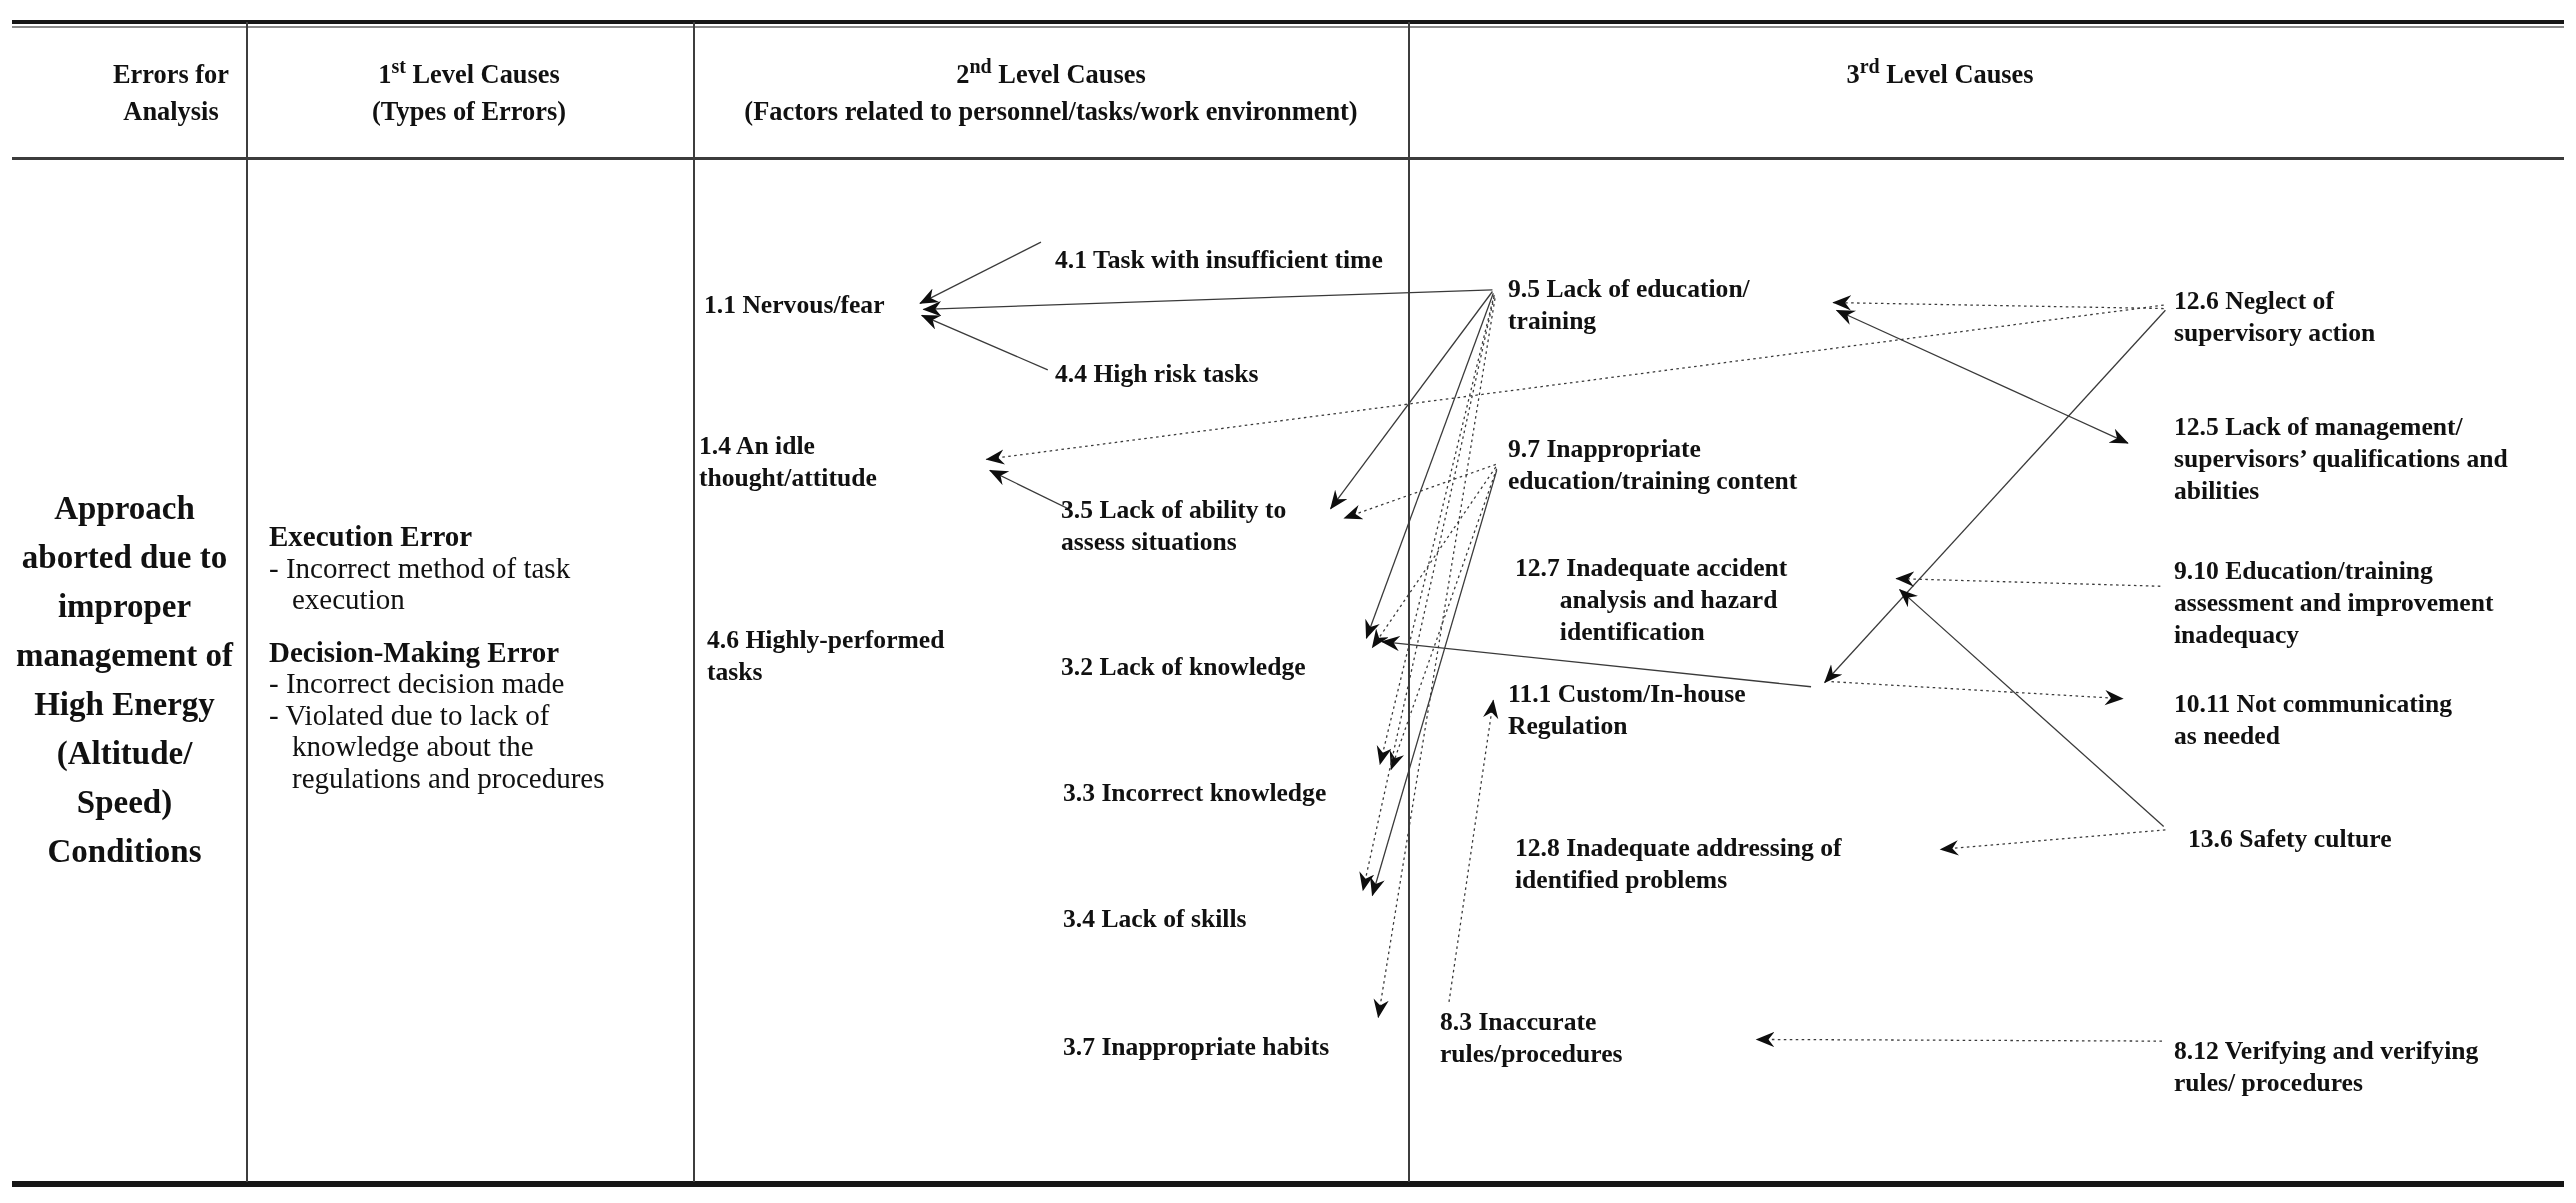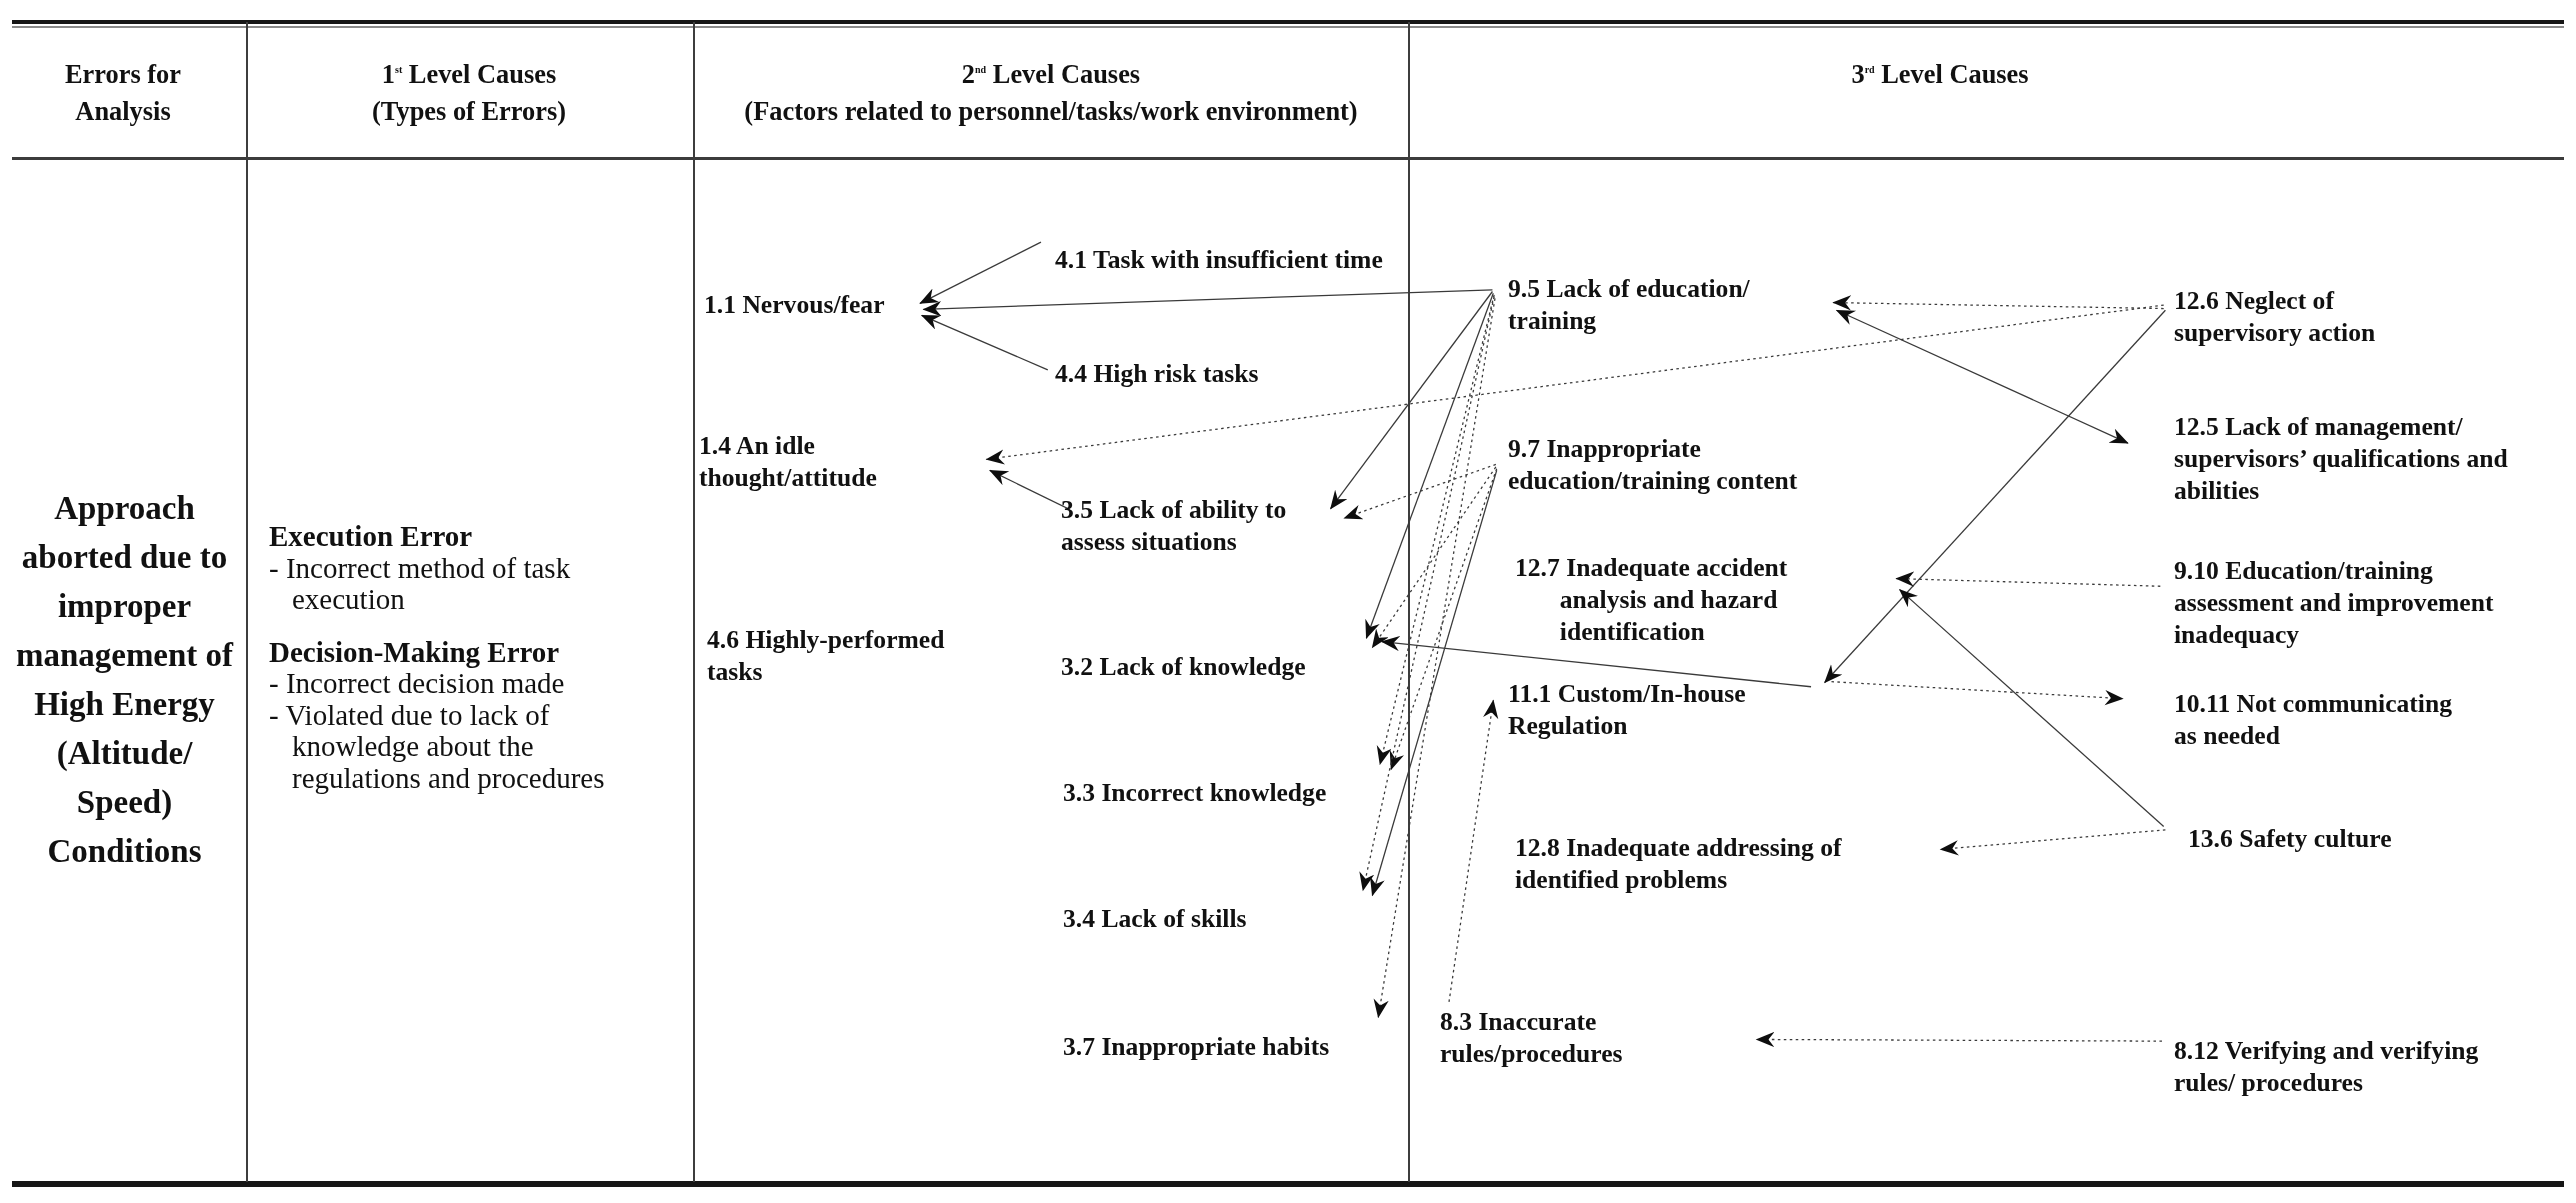--- a/index.html
+++ b/index.html
@@ -4,21 +4,21 @@
 <style>
   html,body{margin:0;padding:0;background:#ffffff;}
   body{width:2576px;height:1204px;position:relative;font-family:"Liberation Serif","DejaVu Serif",serif;color:#111;}
   .abs{position:absolute;}
   
   .hline,.vline{position:absolute;background:#222;}
   .hline{left:12px;width:2552px;}
   .vline{top:22px;height:1160px;width:1.7px;background:#3d3d3d;}
   
   .hcell{position:absolute;top:56px;text-align:center;font-weight:bold;font-size:26.4px;line-height:37px;}
-  .hcell sup{font-size:10px;vertical-align:super;line-height:0;}
+  .hcell sup{font-size:20px;vertical-align:super;line-height:0;}
   
   #error-cell{left:0px;top:484px;width:249px;text-align:center;font-weight:bold;font-size:33px;line-height:49px;white-space:pre;}
   
   #first-level{left:269px;top:521px;width:373px;font-size:29px;line-height:31.5px;}
   .fl-title{font-weight:bold;}
   .fl-item{padding-left:23px;text-indent:-23px;}
   .fl-group2{margin-top:21px;}
   
   .node{position:absolute;font-weight:bold;font-size:25.6px;line-height:32px;white-space:pre;}
   #edges{position:absolute;left:0;top:0;z-index:1;}
@@ -29,21 +29,21 @@
 <body>
 
 <div class="hline" style="top:20.4px;height:3.4px;background:#161616;"></div>
 <div class="hline" style="top:26.4px;height:1.7px;background:#8a8a8a;"></div>
 <div class="hline" style="top:157px;height:2.6px;background:#3c3c3c;"></div>
 <div class="hline" style="top:1181px;height:6px;background:#161616;"></div>
 <div class="vline" style="left:246px;"></div>
 <div class="vline" style="left:693px;"></div>
 <div class="vline" style="left:1408px;"></div>
 
-<div class="hcell" style="left:0px;width:246px;">
+<div class="hcell" style="left:0px;width:246px;padding-left:48px;">
   <div><span>Errors for</span><sup></sup><span></span></div>
   <div>Analysis</div>
 </div>
 <div class="hcell" style="left:246px;width:446px;">
   <div><span>1</span><sup>st</sup><span> Level Causes</span></div>
   <div>(Types of Errors)</div>
 </div>
 <div class="hcell" style="left:693px;width:716px;">
   <div><span>2</span><sup>nd</sup><span> Level Causes</span></div>
   <div>(Factors related to personnel/tasks/work environment)</div>

